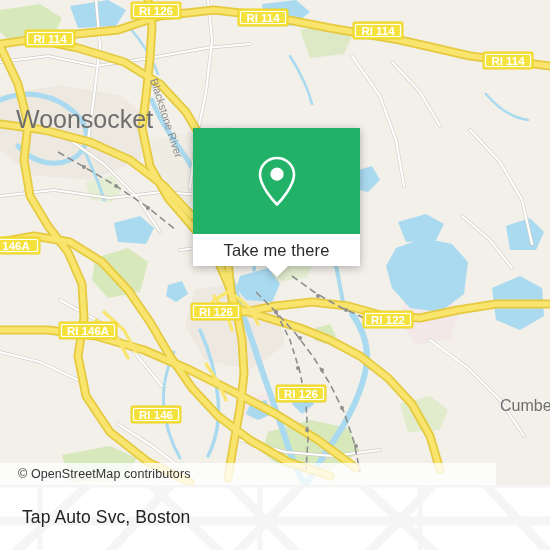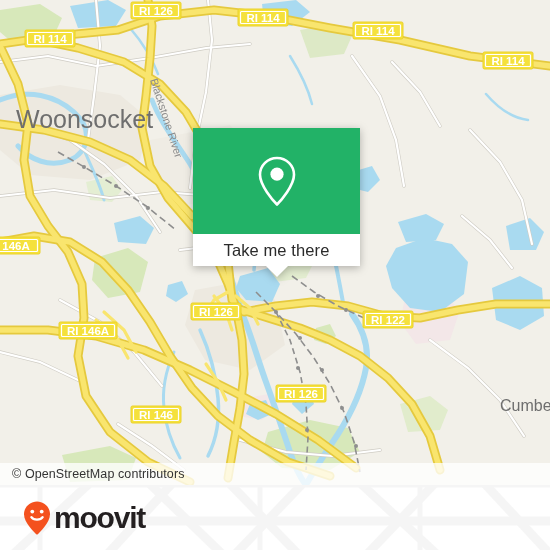--- a/index.html
+++ b/index.html
@@ -6,24 +6,24 @@
   body{width:550px;height:550px;overflow:hidden;font-family:"Liberation Sans",sans-serif;}
 
   #app{position:relative;width:550px;height:550px;overflow:hidden;background:#fff;}
 
   
   #map{position:absolute;left:0;top:0;width:550px;height:485px;overflow:hidden;background:#F2F0E9;}
   #map svg{position:absolute;left:0;top:0;display:block;}
 
   
   #attrib{
-    position:absolute;left:0;top:463px;width:550px;height:22px;
+    position:absolute;left:0;top:463px;width:496px;height:22px;
     background:rgba(255,255,255,0.78);
     display:flex;align-items:center;
-    box-sizing:border-box;padding-left:12px;
+    box-sizing:border-box;padding-left:18px;
     z-index:40;
   }
   #attrib span{font-size:12.5px;color:#333;letter-spacing:.1px;}
 
   
   #card{
     position:absolute;left:193px;top:128px;width:167px;
     z-index:50;
     filter:drop-shadow(0 2px 4px rgba(0,0,0,0.28));
   }
@@ -327,25 +327,17 @@
         <path d="M200,256 L330,120 L470,250"></path>
         <path d="M330,258 L460,122 L560,230"></path>
         <path d="M-20,186 L560,186"></path>
         <path d="M-20,150 L560,150" stroke-width="5"></path>
         <path d="M40,118 L40,260" stroke-width="5"></path>
         <path d="M260,112 L260,260" stroke-width="5"></path>
         <path d="M420,112 L420,260" stroke-width="5"></path>
       </g>
     </svg>
     <div class="inner">
-      <div id="brand">
-        <svg width="30" height="36" viewBox="0 0 30 36">
-          <path d="M15 1.5 C7.8 1.5 2 7.2 2 14.2 C2 22.5 12.3 32.5 15 34.8 C17.7 32.5 28 22.5 28 14.2 C28 7.2 22.2 1.5 15 1.5 Z" fill="#F4511E"></path>
-          <circle cx="10.3" cy="11.6" r="1.9" fill="#FFFFFF"></circle>
-          <circle cx="19.7" cy="11.6" r="1.9" fill="#FFFFFF"></circle>
-          <path d="M9.4 17.2 C11.4 20.4 18.6 20.4 20.6 17.2" fill="none" stroke="#FFFFFF" stroke-width="2.4" stroke-linecap="round"></path>
-        </svg>
-        <span class="wordmark">moovit</span>
-      </div>
+      <div id="placename">Tap Auto Svc, Boston</div>
     </div>
   </div>
 
 </div>
 
 </body></html>

